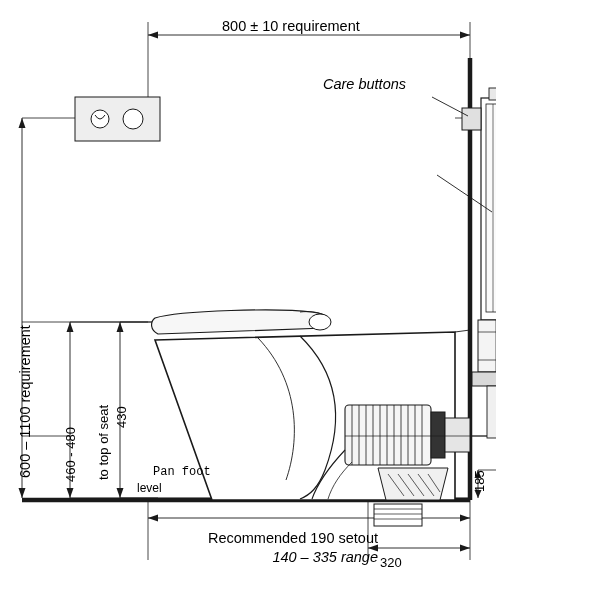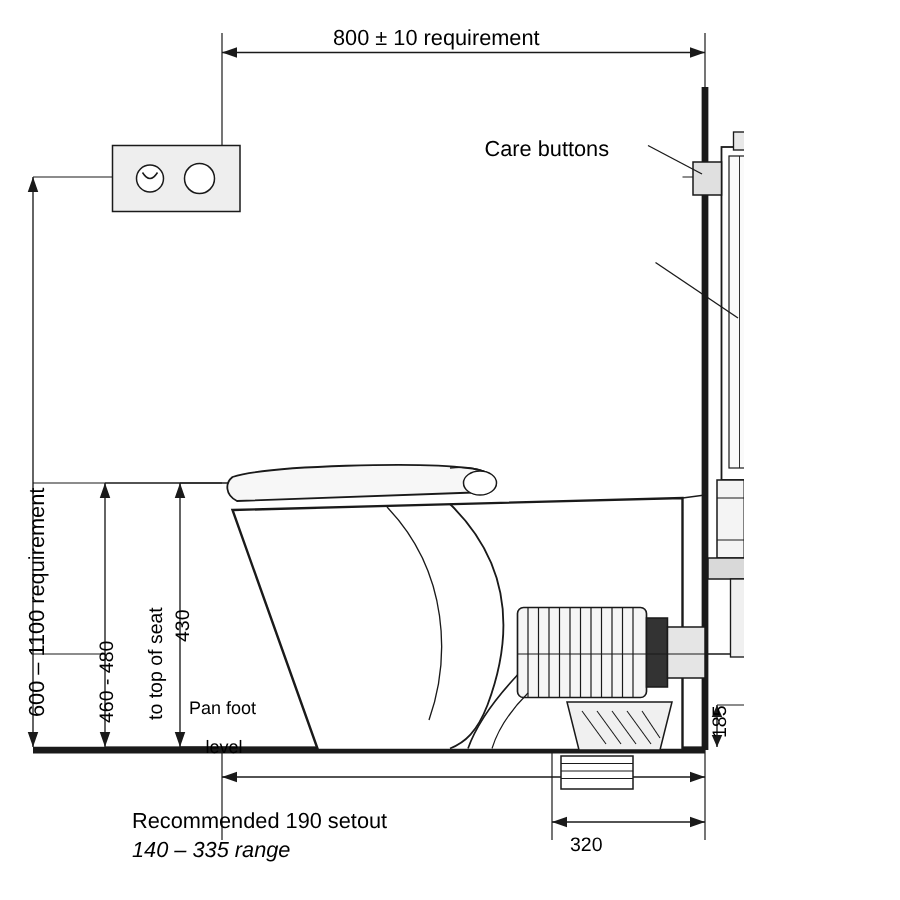--- a/index.html
+++ b/index.html
@@ -29,21 +29,21 @@
     white-space: nowrap;
     line-height: 1.15;
   }
   .lbl.small { font-size: 12px; }
   .lbl.mid { font-size: 13px; }
   .lbl.big { font-size: 14.5px; }
   .rot90 {
     transform-origin: 0 0;
     transform: rotate(-90deg);
   }
-  .center { text-align: left; margin-top: 10px; }
+  .center { text-align: right; }
 </style>
 </head>
 <body>
 
 <div id="stage">
 
   <svg width="600" height="600" viewBox="0 0 600 600">
     <g stroke="#1a1a1a" fill="none" stroke-width="1">
 
       <g stroke-width="0.8">
@@ -198,22 +198,22 @@
   <div class="lbl mid rot90" style="left:583px; top:382px;">(adjustable 884 - 984)</div>
 
   <div class="lbl mid rot90" style="left:507px; top:482px;">402</div>
 
   <div class="lbl mid rot90" style="left:535px; top:486px;">centre of inlet</div>
 
   <div class="lbl mid rot90" style="left:473px; top:492px;">185</div>
 
   <div class="lbl mid" style="left:380px; top:556px;">320</div>
 
-  <div class="lbl big" style="left:323px; top:92px;">Care buttons</div>
-
-
-  <div class="lbl small" style="left:126px; top:466px;">Pan foot</div>
-  <div class="lbl small" style="left:137px; top:492px;">level</div>
+  <div class="lbl big" style="left:323px; top:76px;font-style:italic;">Care buttons</div>
+
+
+  <div class="lbl small" style="left:153px; top:466px;font-family:Liberation Mono, monospace;">Pan foot</div>
+  <div class="lbl small" style="left:137px; top:482px;">level</div>
 
   <div class="lbl big center" style="left:88px; top:530px; width:290px;">Recommended 190 setout</div>
   <div class="lbl big center" style="left:88px; top:549px; width:290px;font-style:italic;">140 – 335 range</div>
 
 </div>
 
 </body></html>

